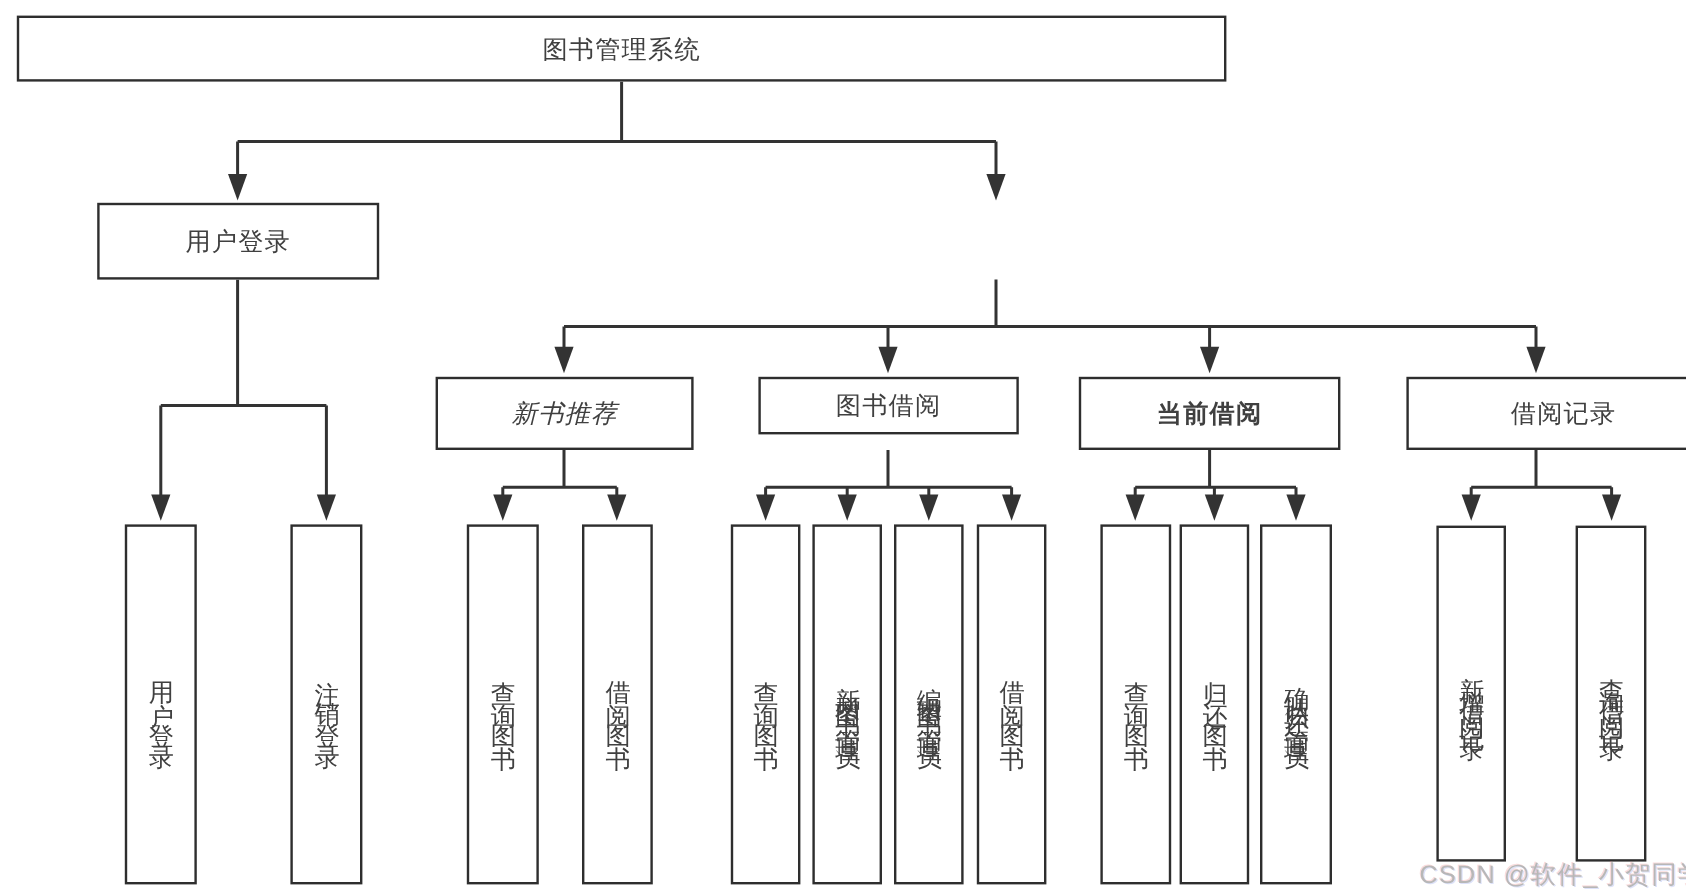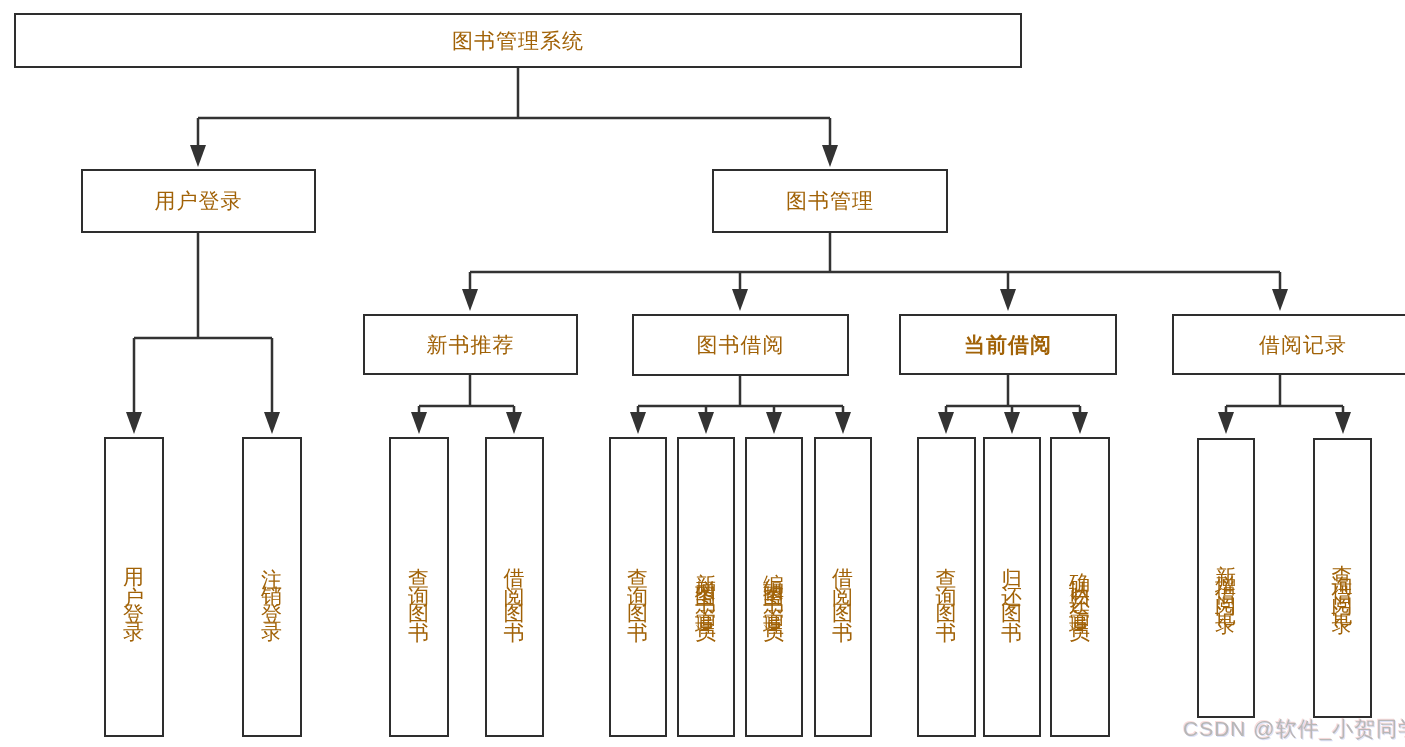--- a/index.html
+++ b/index.html
@@ -10,21 +10,21 @@
     font-family:"Liberation Sans","DejaVu Sans",sans-serif;
     overflow:hidden;
   }
   svg.wires{position:absolute;left:0;top:0;pointer-events:none;}
   .node{
     position:absolute;
     background:#ffffff;
     border:2.5px solid #2e2e2e;
     box-sizing:border-box;
     display:flex;align-items:center;justify-content:center;
-    color:#a16207;
+    color:#404040;
     font-size:21px;
     letter-spacing:1px;
     white-space:nowrap;
   }
   .node.leaf{
     letter-spacing:0;
   }
   .vtext{
     writing-mode:vertical-rl;
     text-orientation:mixed;
@@ -82,28 +82,25 @@
     </g>
   </svg>
 
   <div class="node" style="left:14px;top:13px;width:1008px;height:55px;">
     <span>图书管理系统</span>
   </div>
 
   <div class="node" style="left:81px;top:169px;width:235px;height:64px;">
     <span>用户登录</span>
   </div>
-  <div class="node" style="left:712px;top:169px;width:236px;height:64px;">
-    <span>图书管理</span>
-  </div>
 
-  <div class="node" style="left:363px;top:314px;width:215px;height:61px;">
+  <div class="node" style="left:363px;top:314px;width:215px;height:61px;font-style:italic;">
     <span>新书推荐</span>
   </div>
-  <div class="node" style="left:632px;top:314px;width:217px;height:62px;">
+  <div class="node" style="left:632px;top:314px;width:217px;height:48px;">
     <span>图书借阅</span>
   </div>
   <div class="node" style="left:899px;top:314px;width:218px;height:61px;font-weight:bold;">
     <span>当前借阅</span>
   </div>
   <div class="node" style="left:1172px;top:314px;width:262px;height:61px;">
     <span>借阅记录</span>
   </div>
 
   <div class="node leaf" style="left:104px;top:437px;width:60px;height:300px;">

